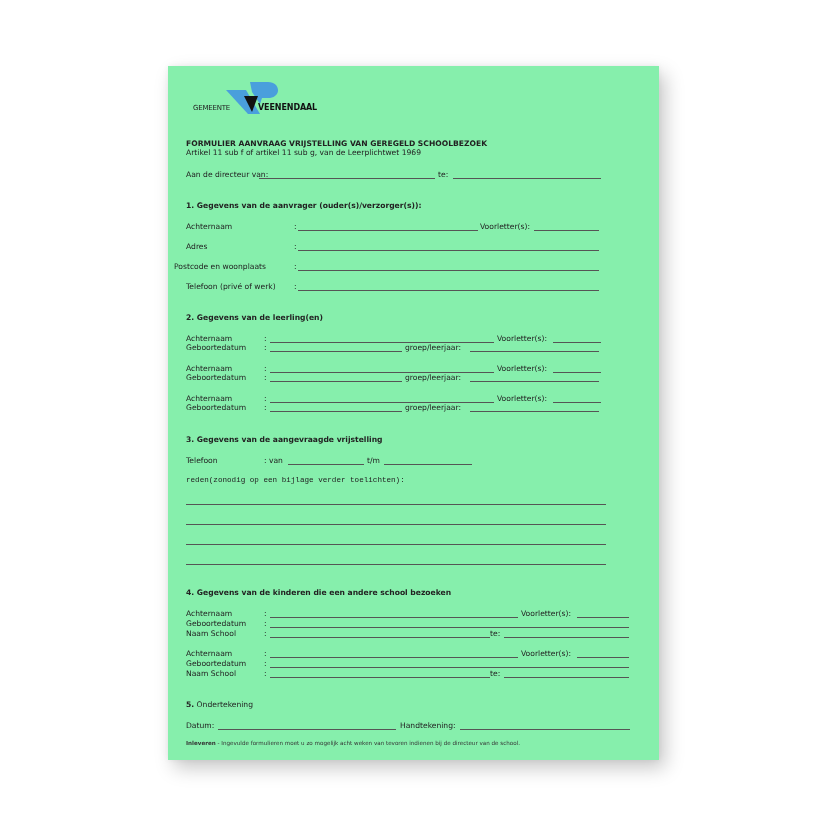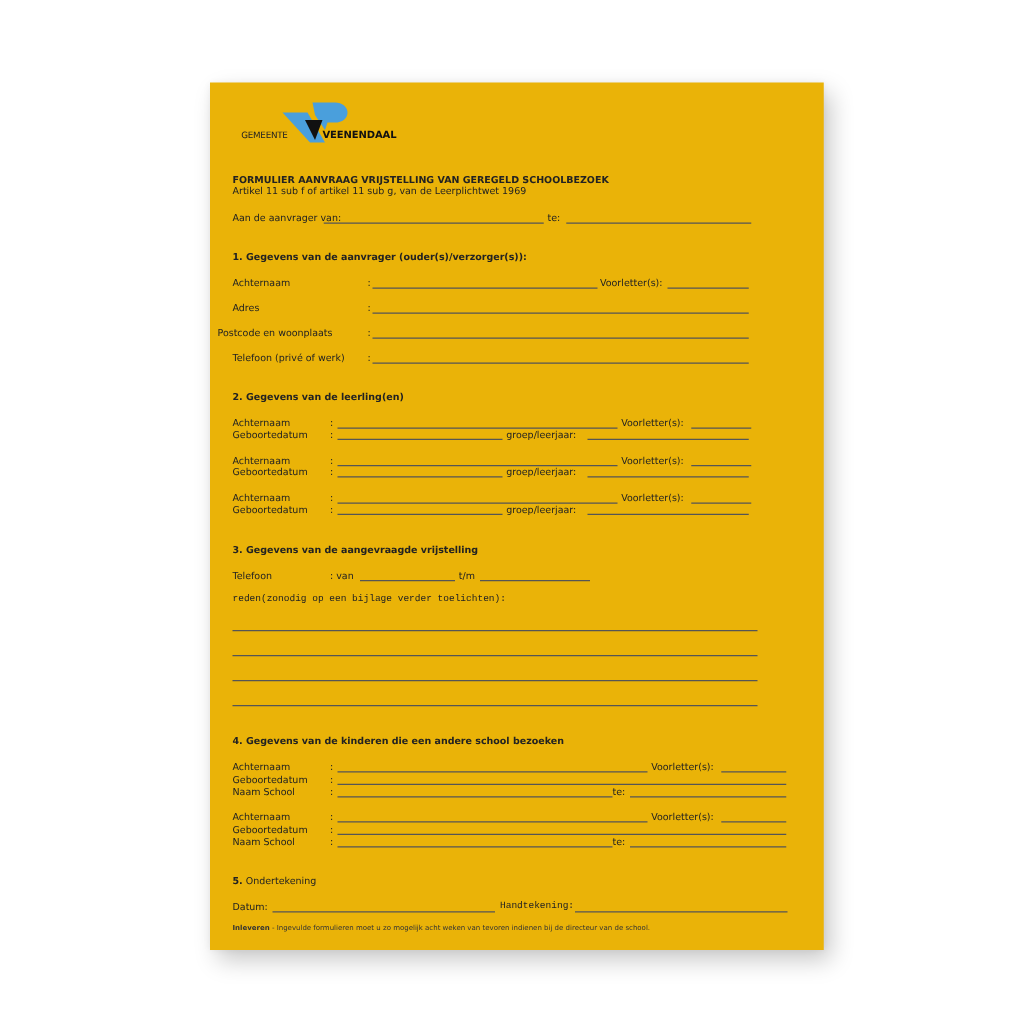--- a/index.html
+++ b/index.html
@@ -2,21 +2,21 @@
 <html><head>
 <meta charset="utf-8">
 <style>
   html, body { margin: 0; padding: 0; }
   body {
     width: 827px; height: 827px; background: #ffffff; position: relative; overflow: hidden;
     font-family: "DejaVu Sans", sans-serif; color: #222;
   }
   .paper {
     position: absolute; left: 168px; top: 66px; width: 491px; height: 694px;
-    background: #eab308;
+    background: #86efac;
     box-shadow: 6px 8px 18px rgba(0,0,0,0.22), 0 0 6px rgba(0,0,0,0.06);
   }
   .abs { position: absolute; white-space: nowrap; }
   .t { font-size: 7.6px; line-height: 9px; color: #222; }
   .b { font-weight: bold; }
   .line { position: absolute; height: 0; border-top: 1px solid #555; }
   .logo-text { font-size: 7px; letter-spacing: -0.2px; color: #222; }
   .logo-bold { font-size: 8px; font-weight: bold; color: #111; letter-spacing: -0.1px; }
   .footnote { font-size: 5.6px; color: #333; }
 </style>
@@ -31,21 +31,21 @@
       <path d="M60,4 L78,4 C90,4 92,18 80,20 L72,20 L70,26 L62,14 Z" fill="#4a9fdc"></path>
       <polygon points="54,18 68,18 62,34" fill="#111"></polygon>
     </svg>
     <span class="abs logo-text" style="left:3px; top:26px;">GEMEENTE</span>
     <span class="abs logo-bold" style="left:68px; top:25px;">VEENENDAAL</span>
   </div>
 
   <div class="abs t b" style="left:18px; top:73px;">FORMULIER AANVRAAG VRIJSTELLING VAN GEREGELD SCHOOLBEZOEK</div>
   <div class="abs t" style="left:18px; top:82px;">Artikel 11 sub f of artikel 11 sub g, van de Leerplichtwet 1969</div>
 
-  <div class="abs t" style="left:18px; top:104px;">Aan de aanvrager van:</div>
+  <div class="abs t" style="left:18px; top:104px;">Aan de directeur van:</div>
   <div class="line" style="left:91px; top:112px; width:176px;"></div>
   <div class="abs t" style="left:270px; top:104px;">te:</div>
   <div class="line" style="left:285px; top:112px; width:148px;"></div>
 
   <div class="abs t b" style="left:18px; top:135px;">1. Gegevens van de aanvrager (ouder(s)/verzorger(s)):</div>
 
   <div class="abs t" style="left:18px; top:156px;">Achternaam</div>
   <div class="abs t" style="left:126px; top:156px;">:</div>
   <div class="line" style="left:130px; top:164px; width:180px;"></div>
   <div class="abs t" style="left:312px; top:156px;">Voorletter(s):</div>
@@ -140,20 +140,20 @@
   <div class="line" style="left:102px; top:611px; width:220px;"></div>
   <div class="abs t" style="left:322px; top:603px;">te:</div>
   <div class="line" style="left:336px; top:611px; width:125px;"></div>
 
   <div class="abs t" style="left:18px; top:634px;">
     <span class="b">5.</span>
     <span>Ondertekening</span>
   </div>
   <div class="abs t" style="left:18px; top:655px;">Datum:</div>
   <div class="line" style="left:50px; top:663px; width:178px;"></div>
-  <div class="abs t" style="left:232px; top:655px;font-family:Liberation Mono, monospace;">Handtekening:</div>
+  <div class="abs t" style="left:232px; top:655px;">Handtekening:</div>
   <div class="line" style="left:292px; top:663px; width:170px;"></div>
 
   <div class="abs footnote" style="left:18px; top:674px;">
     <span class="b">Inleveren</span><span> - Ingevulde formulieren moet u zo mogelijk acht weken van tevoren indienen bij de directeur van de school.</span>
   </div>
 
 </div>
 
 </body></html>

